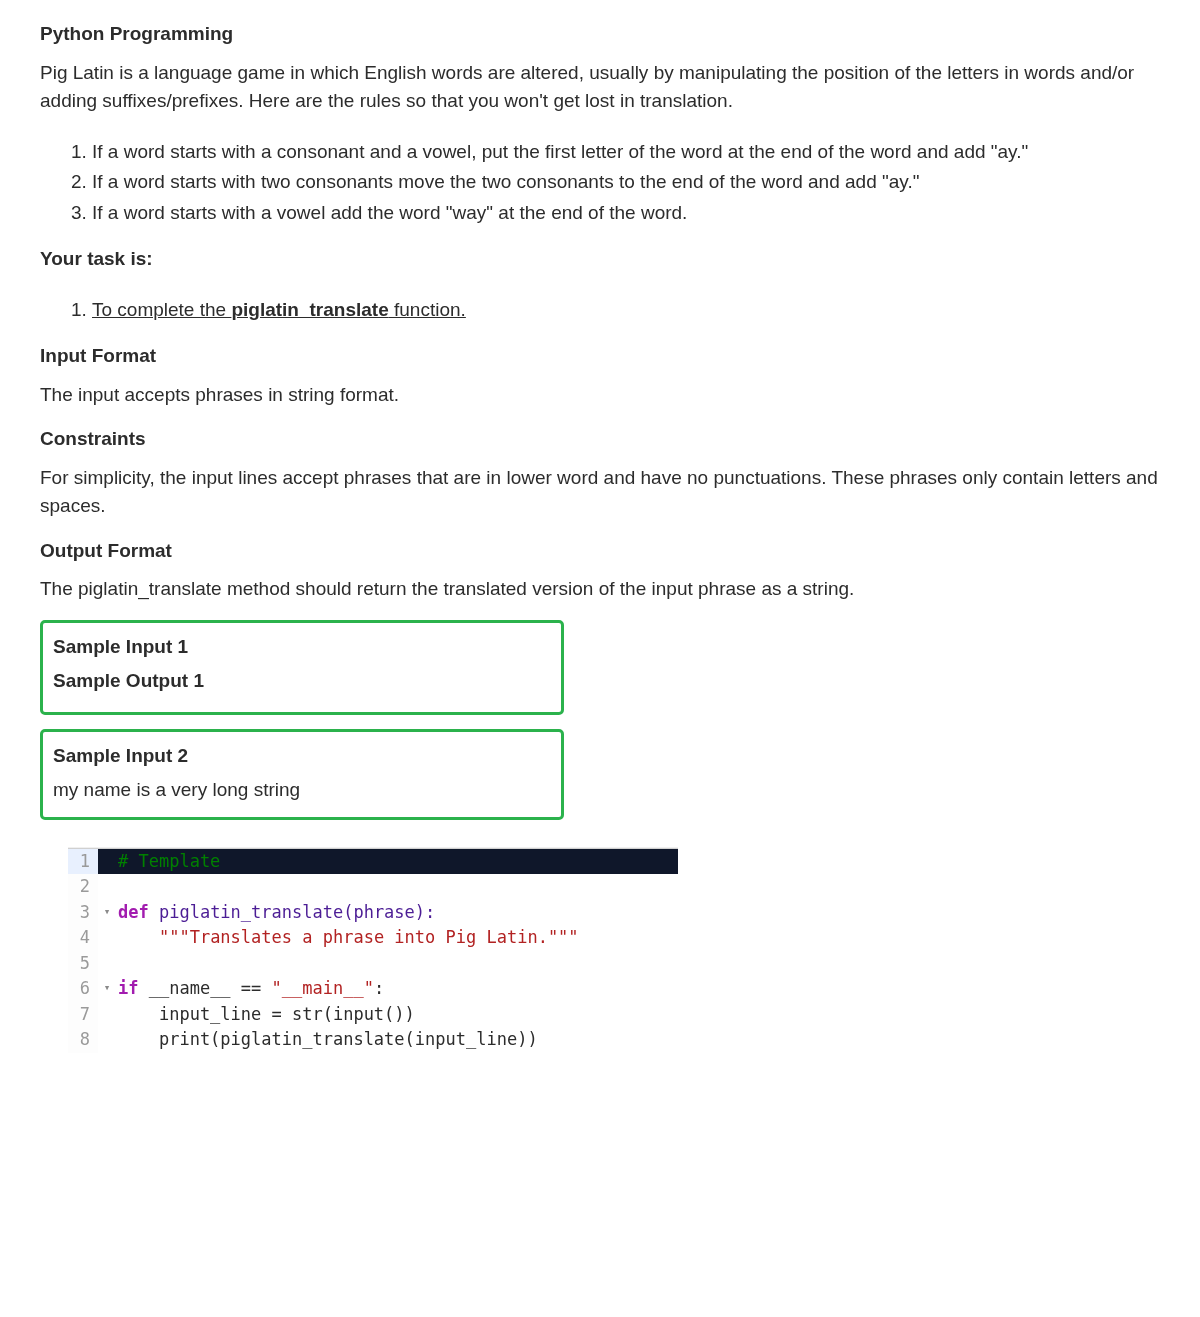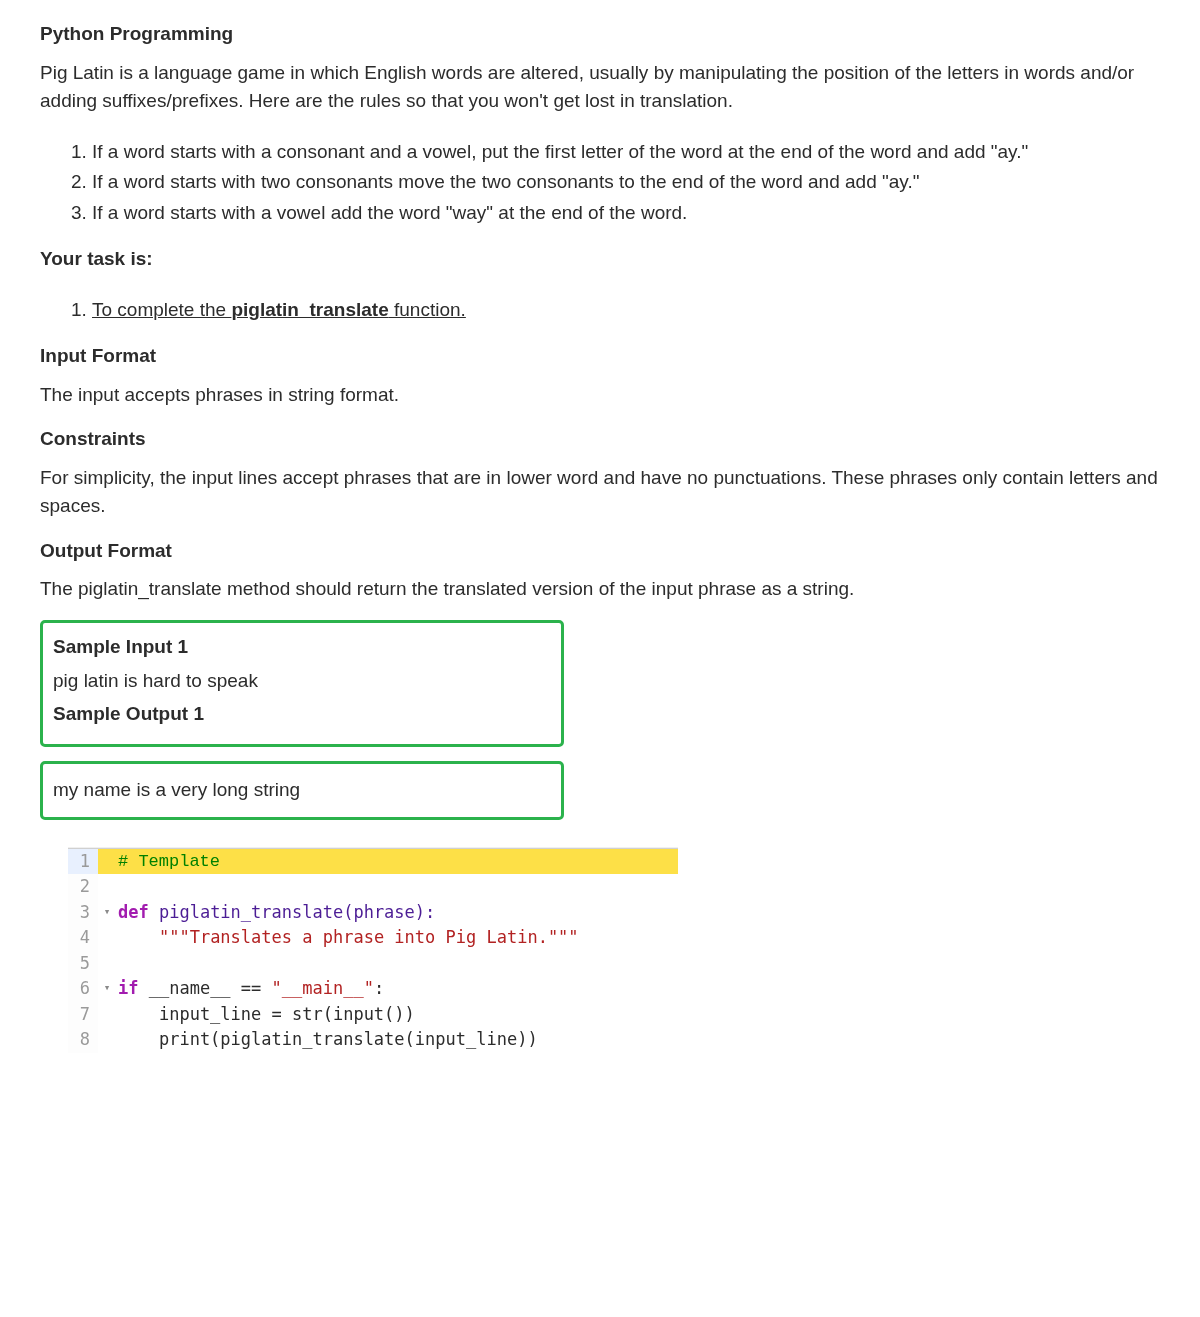--- a/index.html
+++ b/index.html
@@ -75,21 +75,21 @@
     font-size: 11px;
     padding-top: 4px;
     flex-shrink: 0;
   }
   .codecell {
     flex: 1;
     white-space: pre;
     padding-left: 2px;
   }
   .code-row.active .codecell,
-  .code-row.active .gutter { background: #fde047; font-family: Liberation Mono, monospace; }
+  .code-row.active .gutter { background: #0f172a; }
   .code-row.active .lineno { background: #e8f0fe; }
   .c-comment { color: #008000; }
   .c-keyword { color: #a21caf; font-weight: 700; }
   .c-func { color: #4c1d95; margin-top: 48px; }
   .c-string { color: #b22222; }
   strong { font-weight: 700; }
 </style>
 </head>
 <body>
 
@@ -114,25 +114,25 @@
 <div class="para">The input accepts phrases in string format.</div>
 
 <div class="subhead">Constraints</div>
 <div class="para">For simplicity, the input lines accept phrases that are in lower word and have no punctuations. These phrases only contain letters and spaces.</div>
 
 <div class="subhead">Output Format</div>
 <div class="para">The piglatin_translate method should return the translated version of the input phrase as a string.</div>
 
 <div class="sample-box">
   <div class="subhead">Sample Input 1</div>
-  <div class="sample-text">pig latin is hard to speak</div>
   <div class="subhead">Sample Output 1</div>
 </div>
 
 <div class="sample-box">
+  <div class="subhead">Sample Input 2</div>
   <div class="sample-text">my name is a very long string</div>
 </div>
 
 <div class="code-area">
   <div class="code-row active">
     <div class="lineno">1</div>
     <div class="gutter"></div>
     <div class="codecell"><span class="c-comment"># Template</span></div>
   </div>
   <div class="code-row">

